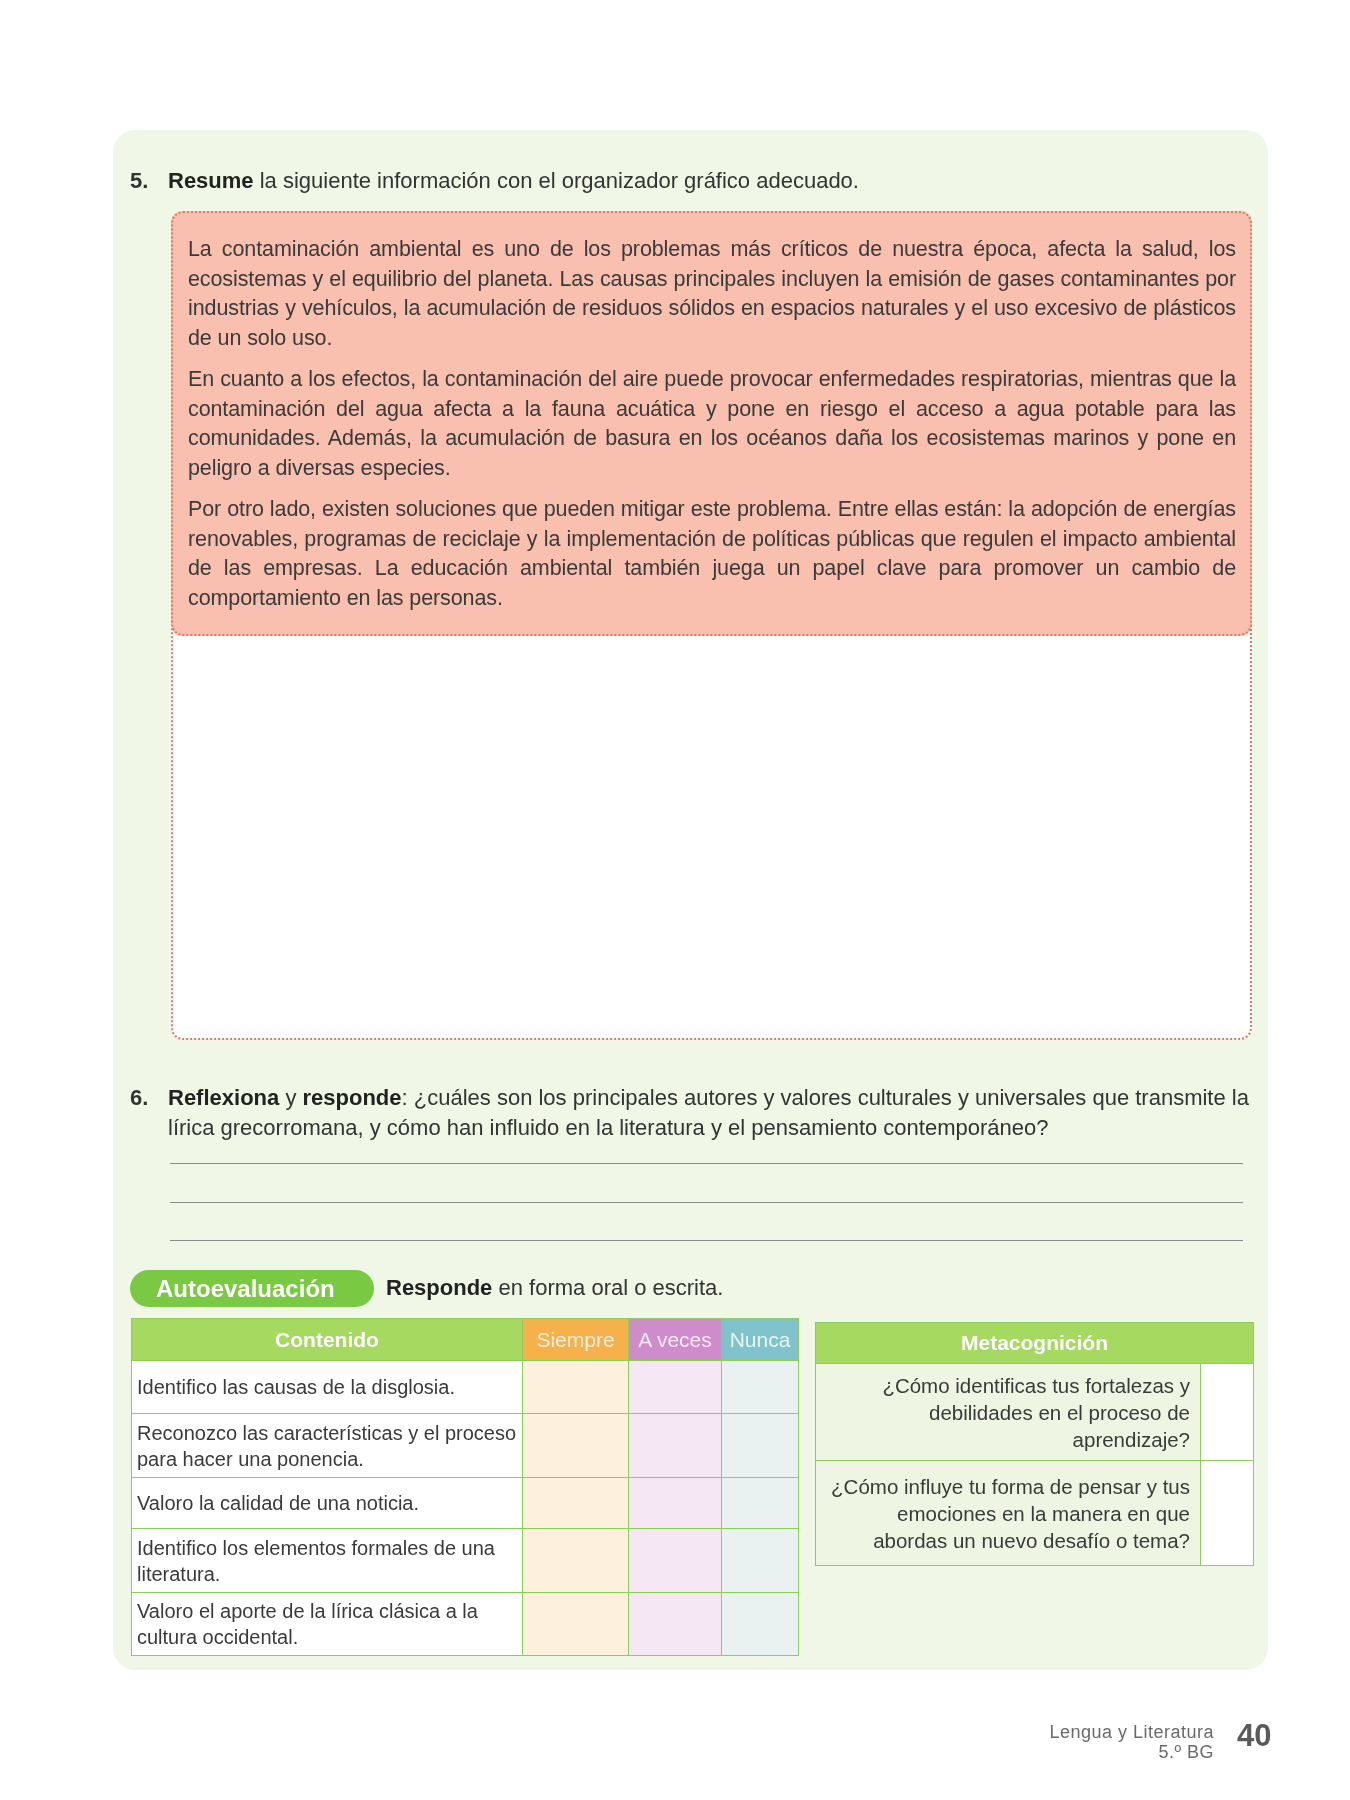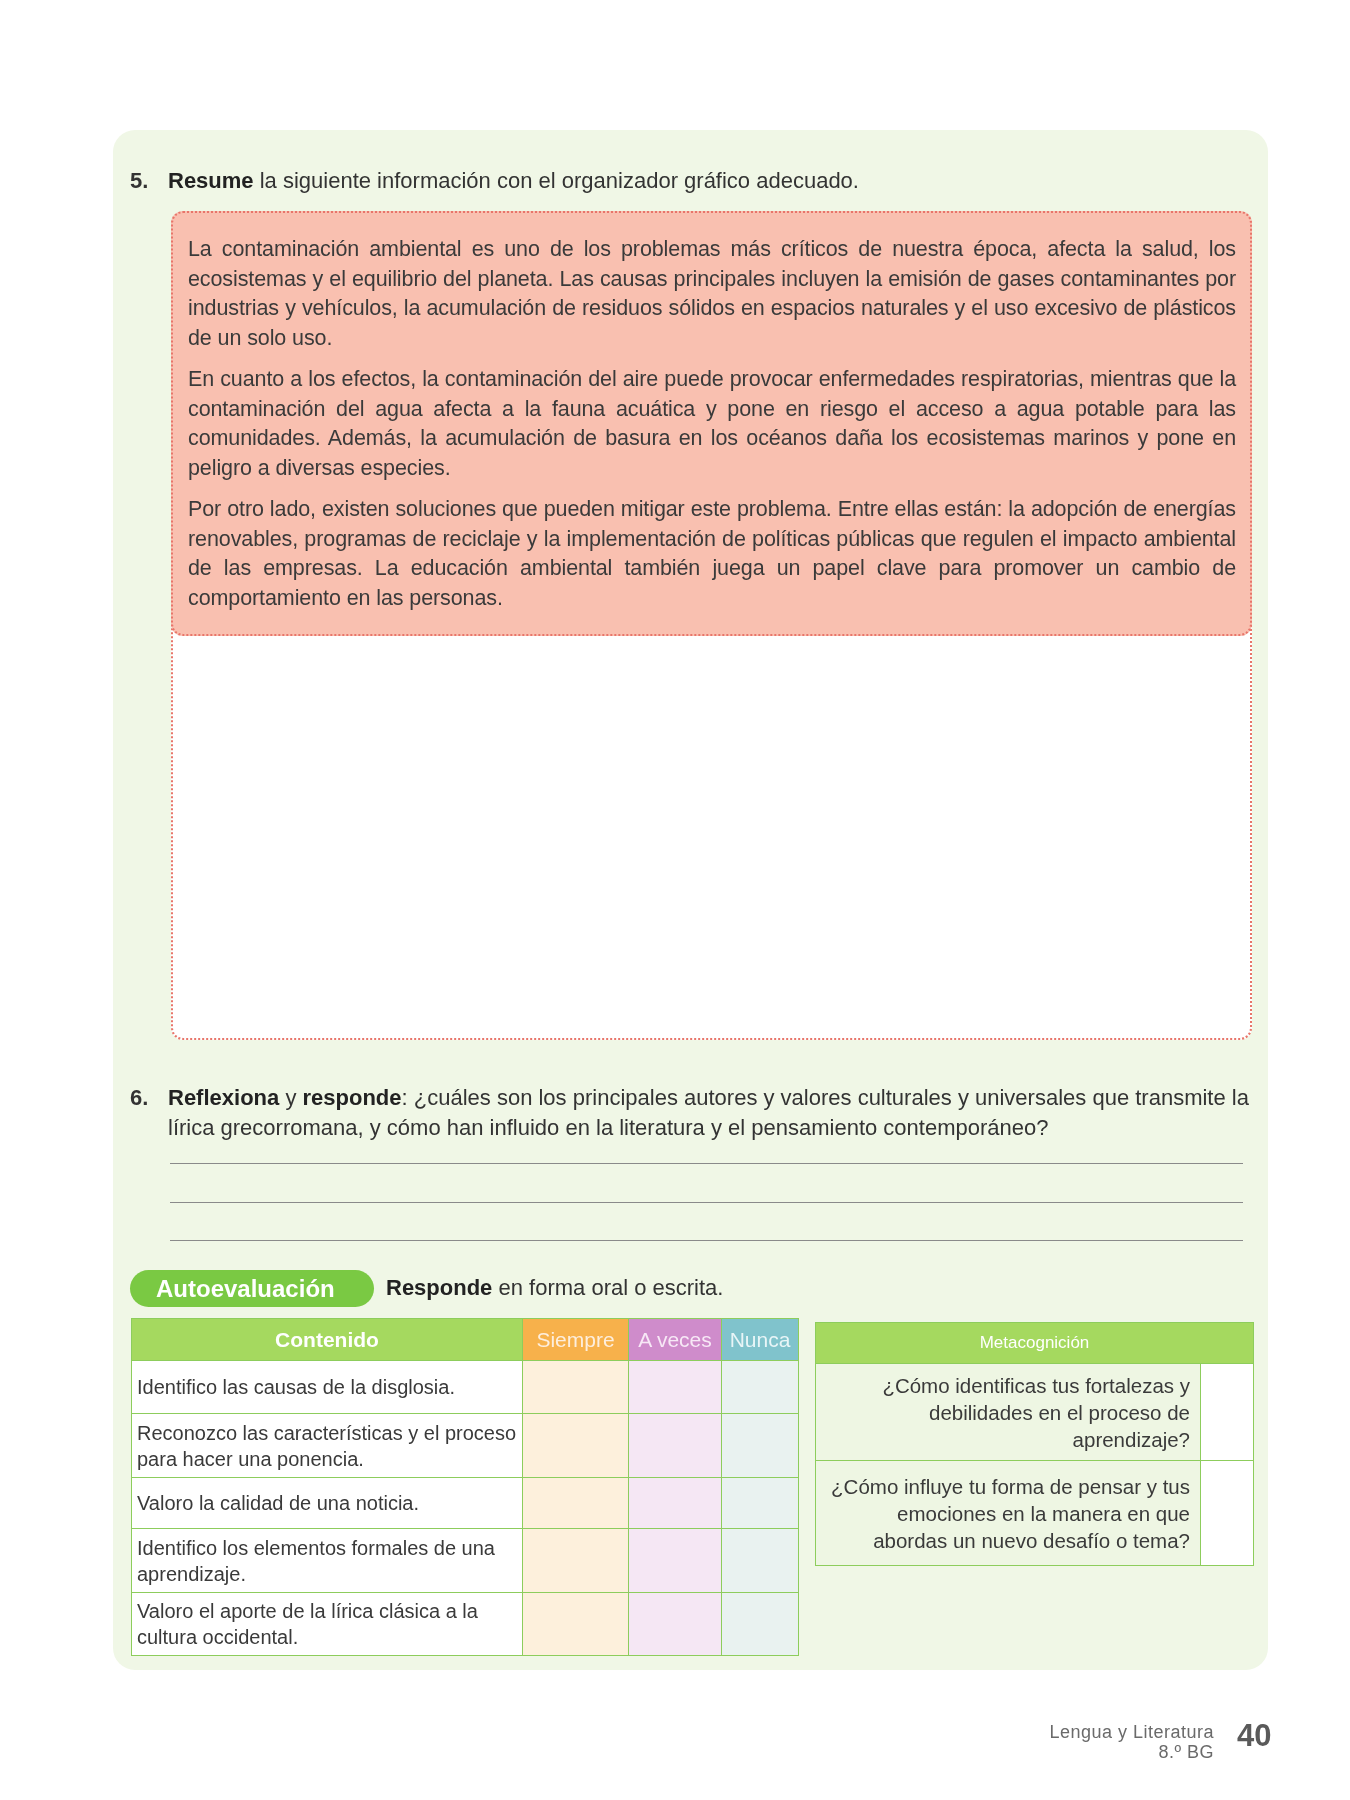--- a/index.html
+++ b/index.html
@@ -61,21 +61,21 @@
   .t-left th.h-siempre { background: #f7b14b; color: #fdeedd; }
   .t-left th.h-aveces { background: #cf8ccb; color: #f7e8f6; }
   .t-left th.h-nunca { background: #80c3cc; color: #e8f5f7; margin-top: 20px; }
   .t-left td { font-size: 20px; line-height: 26px; padding: 2px 5px 2px 5px; color: #3a3a3a; background: #ffffff; vertical-align: middle; }
   .t-left td.c-s { background: #fdf0dc; }
   .t-left td.c-a { background: #f5e7f4; }
   .t-left td.c-n { background: #e9f2f0; }
 
   .t-right { left: 815px; top: 1322px; width: 438px; }
   .t-right th, .t-right td { border: 1.5px solid #8dcd5c; }
-  .t-right th { height: 41px; background: #a5d95f; color: #ffffff; font-size: 17px; font-weight: normal; text-align: center; }
+  .t-right th { height: 41px; background: #a5d95f; color: #ffffff; font-size: 21px; font-weight: bold; text-align: center; }
   .t-right td { font-size: 20.5px; line-height: 27px; padding: 6px 10px; color: #3a3a3a; background: #eef6e3; vertical-align: middle; text-align: right; }
   .t-right td.ans { background: #ffffff; }
 
   .footer-subject {
     position: absolute; right: 136px; top: 1722px; text-align: right;
     font-size: 18px; line-height: 20px; color: #6a6a6a; letter-spacing: 0.5px;
   }
   .footer-page {
     position: absolute; left: 1237px; top: 1718px; font-size: 31px; font-weight: bold; color: #5a5a5a;
   }
@@ -137,21 +137,21 @@
       <td class="c-a"></td>
       <td class="c-n"></td>
     </tr>
     <tr style="height:51px">
       <td>Valoro la calidad de una noticia.</td>
       <td class="c-s"></td>
       <td class="c-a"></td>
       <td class="c-n"></td>
     </tr>
     <tr style="height:64px">
-      <td>Identifico los elementos formales de una aprendizaje.</td>
+      <td>Identifico los elementos formales de una literatura.</td>
       <td class="c-s"></td>
       <td class="c-a"></td>
       <td class="c-n"></td>
     </tr>
     <tr style="height:63px">
       <td>Valoro el aporte de la lírica clásica a la cultura occidental.</td>
       <td class="c-s"></td>
       <td class="c-a"></td>
       <td class="c-n"></td>
     </tr>
@@ -175,15 +175,15 @@
     </tr>
     <tr style="height:105px">
       <td>¿Cómo influye tu forma de pensar y tus emociones en la manera en que abordas un nuevo desafío o tema?</td>
       <td class="ans"></td>
     </tr>
   </tbody>
 </table>
 
 <div class="footer-subject">
   <div>Lengua y Literatura</div>
-  <div>8.º BG</div>
+  <div>5.º BG</div>
 </div>
 <div class="footer-page">40</div>
 
 </body></html>

